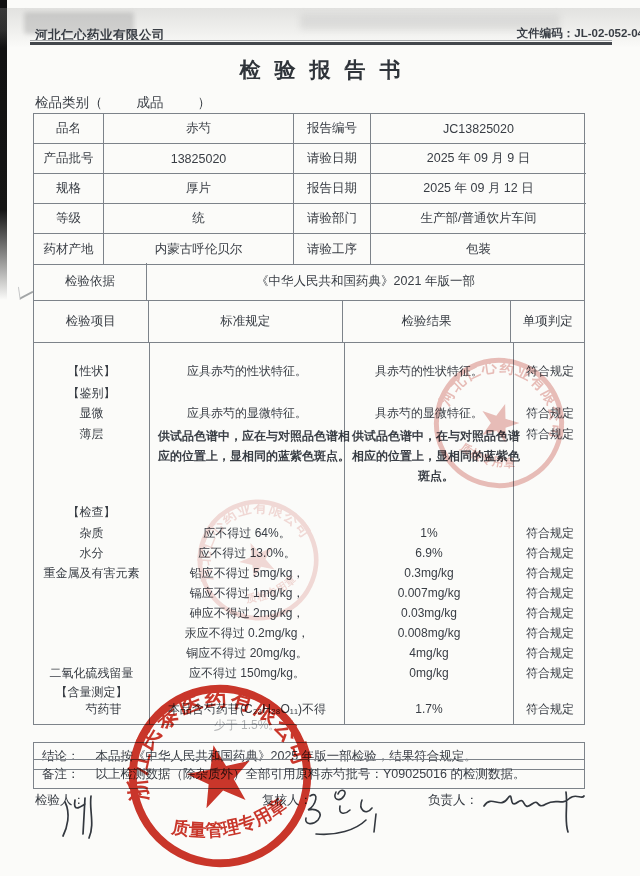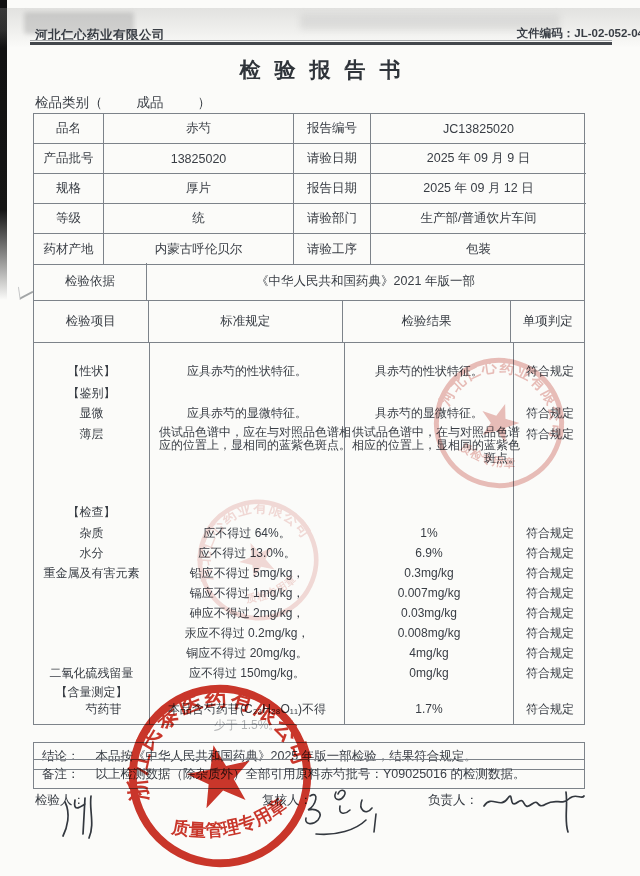--- a/index.html
+++ b/index.html
@@ -35,21 +35,21 @@
   .basis-row{left:33px;top:263px;width:552px;height:38px;border:1px solid #7d838a;border-top:none;box-sizing:border-box;display:flex;}
   .basis-label{width:113px;border-right:1px solid #7d838a;display:flex;align-items:center;justify-content:center;font-size:12.5px;box-sizing:border-box;}
   .basis-value{flex:1;display:flex;align-items:center;justify-content:center;font-size:12.5px;}
   .res-head{left:33px;top:301px;width:552px;height:42px;border:1px solid #7d838a;border-top:none;box-sizing:border-box;display:flex;}
   .res-head .hc{display:flex;align-items:center;justify-content:center;font-size:12.5px;box-sizing:border-box;border-right:1px solid #7d838a;}
   .res-head .h0{width:115px;}.res-head .h1{width:195px;}.res-head .h2{width:169px;}.res-head .h3{width:73px;border-right:none;}
   #res-body{left:33px;top:343px;width:552px;height:382px;border:1px solid #7d838a;border-top:none;box-sizing:border-box;}
   .vsep{position:absolute;top:0;bottom:0;width:1px;background:#7d838a;}
   .rl{position:absolute;font-size:12px;line-height:16px;white-space:nowrap;}
   .rl.center{text-align:center;}
-  .rl.blocktxt{white-space:normal;line-height:13px;text-align:right;}
+  .rl.blocktxt{white-space:normal;line-height:20px;text-align:center;font-weight:bold;}
   .faded{opacity:.38;}
   
   .concl{left:33px;top:729px;width:552px;height:28px;border:1px solid #7d838a;box-sizing:border-box;display:flex;align-items:center;font-size:12.5px;margin-top:13px;}
   .remark{left:33px;top:759px;width:552px;height:30px;border:1px solid #7d838a;box-sizing:border-box;display:flex;align-items:center;font-size:12.5px;}
   .boxlabel{margin-left:8px;margin-right:16px;flex:none;}
   .sig-row{left:0;top:792px;width:640px;font-size:12.5px;}
   .sig-label{position:absolute;top:0;}
   .sig-ink{position:absolute;}
   
   .stamp{position:absolute;mix-blend-mode:multiply;pointer-events:none;}

